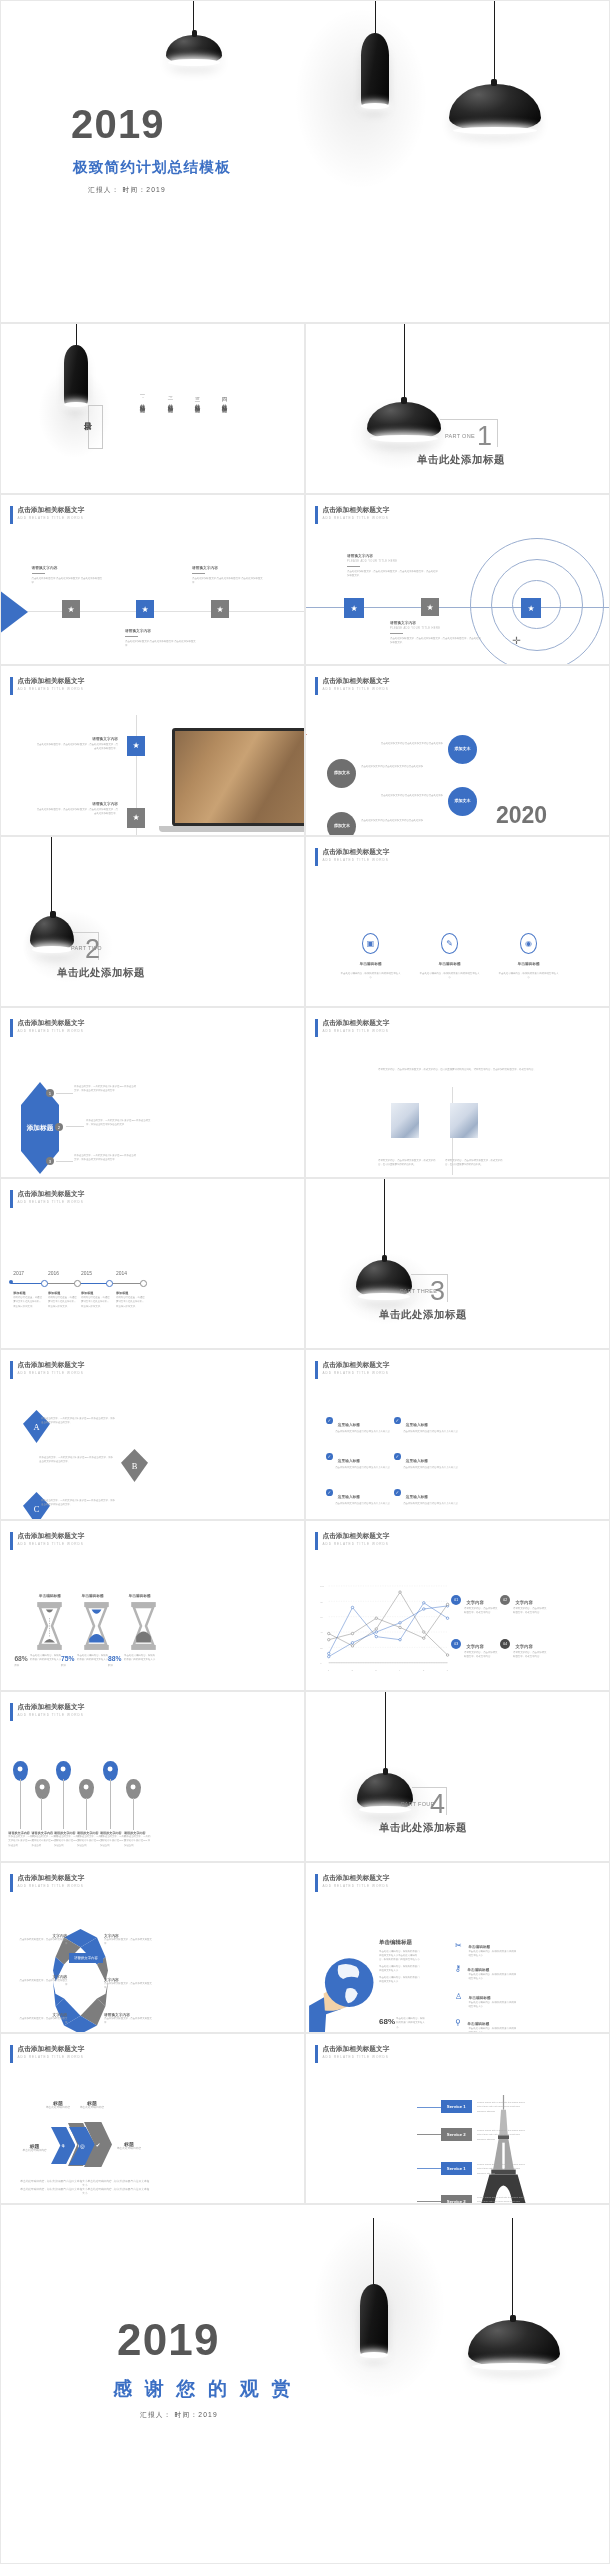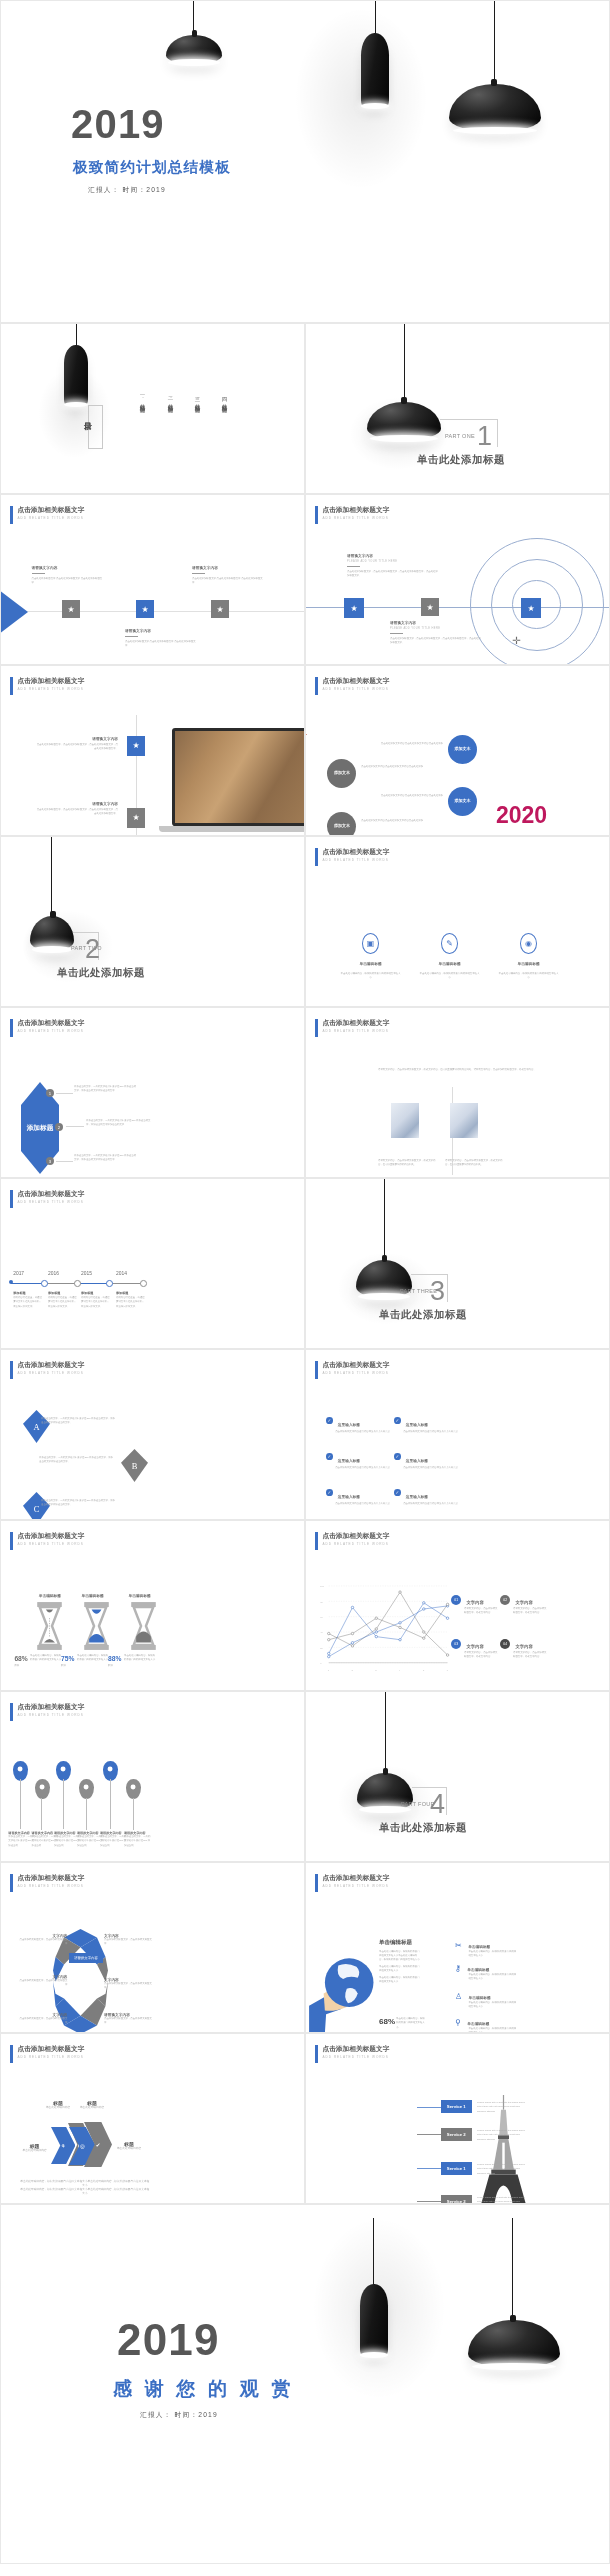--- a/index.html
+++ b/index.html
@@ -256,21 +256,21 @@
           <span>添加文本</span>
         </div>
       <div class="circ" style="left:21.4px;top:146px;width:29px;height:29px;background:#6f6f6f;">
           <span>添加文本</span>
         </div>
       <div class="body-txt" style="position:absolute;left:67px;top:76px;width:70px;text-align:right;">点击此处添加文本内容点击此处添加文本内容点击此处添加</div>
       <div class="body-txt" style="position:absolute;left:55px;top:99px;width:70px;">点击此处添加文本内容点击此处添加文本内容点击此处添加</div>
       <div class="body-txt" style="position:absolute;left:67px;top:128px;width:70px;text-align:right;">点击此处添加文本内容点击此处添加文本内容点击此处添加</div>
       <div class="body-txt" style="position:absolute;left:55px;top:153px;width:70px;">点击此处添加文本内容点击此处添加文本内容点击此处添加</div>
       <div style="position:absolute;left:0;top:68px;width:1.2px;height:0.6px;background:#d89a8a;"></div>
-      <span style="position:absolute;left:190px;top:136px;font-size:23px;font-weight:bold;color:#be185d;">2020</span>
+      <span style="position:absolute;left:190px;top:136px;font-size:23px;font-weight:bold;color:#737373;">2020</span>
     </div>
   </div>
 
   <div class="row">
 
     <div class="slide half">
       <div class="lamp-glow" style="left:21.4px;top:73px;width:92px;height:73px;"></div>
       <div class="cord" style="left:50px;top:0;height:79px;"></div>
       <div class="lamp-dome" style="left:29px;top:79px;width:44px;height:35px;"></div>
       <div class="part-frame" style="left:72px;top:95px;width:26px;height:27.5px;"></div>

